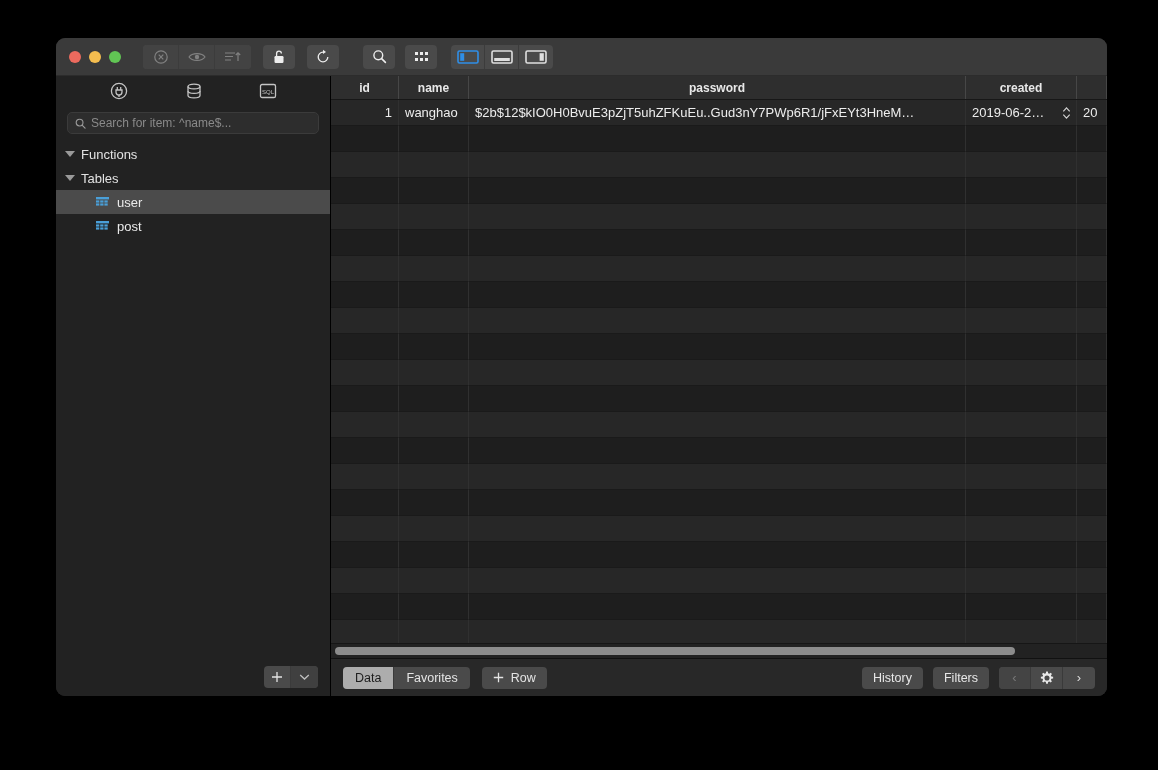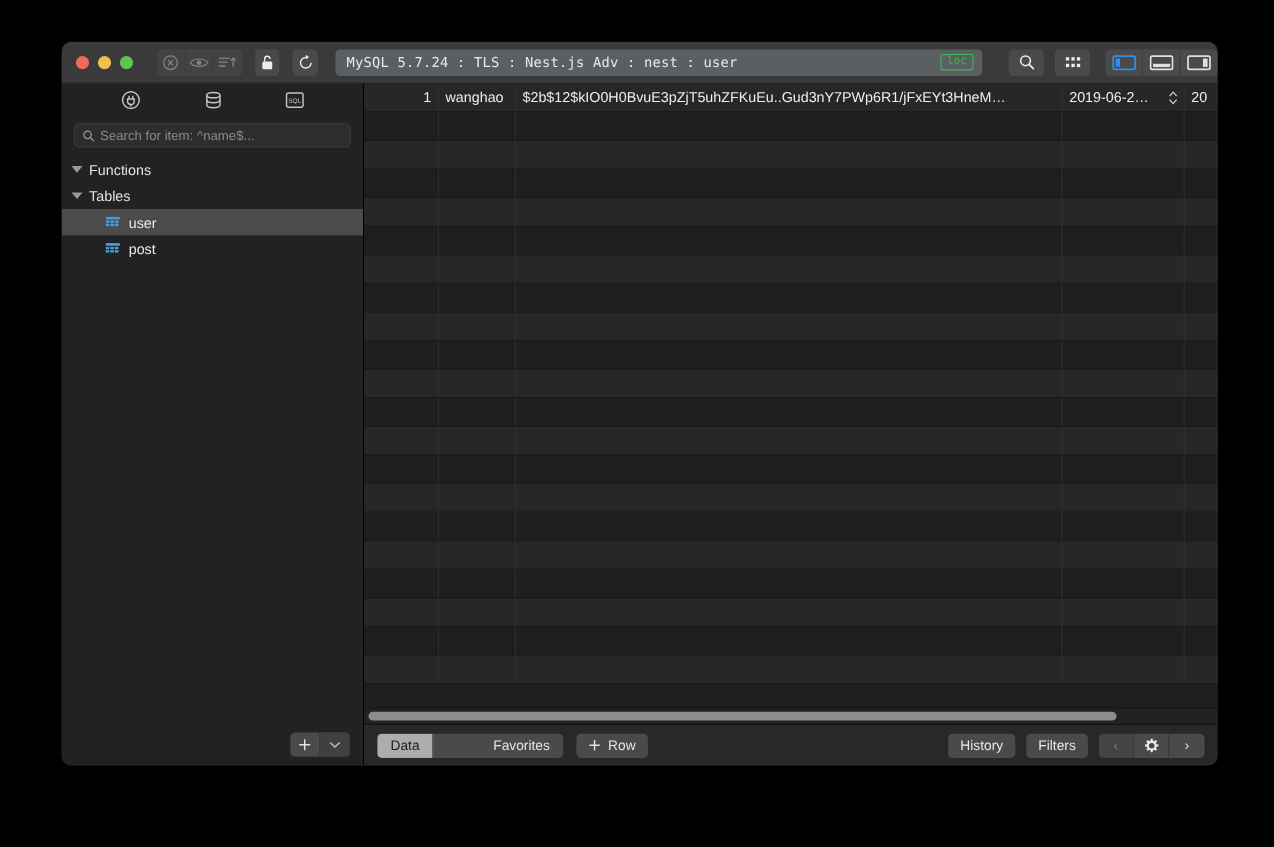--- a/index.html
+++ b/index.html
@@ -268,21 +268,20 @@
     height: 38px;
     background: #282828;
     border-top: 1px solid #111;
     display: flex; align-items: center;
     padding: 0 12px;
     position: relative;
   }
   .seg {
     display: flex; border-radius: 4px; overflow: hidden;
     background: #4a4a4a;
-    gap: 42px;
   }
   .seg-btn {
     padding: 0 12px; height: 22px;
     display: flex; align-items: center;
     font-size: 12.5px; color: #e4e4e4;
     border-right: 1px solid #3a3a3a;
   }
   .seg-btn:last-child { border-right: none; }
   .seg-btn.active { background: #adadad; color: #1d1d1d; }
   .row-btn {
@@ -362,24 +361,20 @@
         </svg>
       </div>
 
       <div class="tb-single">
         <svg width="16" height="16" viewBox="0 0 16 16">
           <path d="M12.8 8 A4.8 4.8 0 1 1 8 3.2" fill="none" stroke="#ededed" stroke-width="1.3"></path>
           <path d="M8 0.8 L8 5 L11 2.9 Z" fill="#ededed"></path>
         </svg>
       </div>
 
-      <div class="title-field">
-        <span class="title-text">MySQL 5.7.24 : TLS : Nest.js Adv : nest : user</span>
-        <span class="loc-badge">loc</span>
-      </div>
 
       <div class="tb-right">
         <div class="tb-sq">
           <svg width="15" height="15" viewBox="0 0 15 15">
             <circle cx="6.3" cy="6.3" r="4.4" fill="none" stroke="#ededed" stroke-width="1.4"></circle>
             <path d="M9.6 9.6 L13.4 13.4" stroke="#ededed" stroke-width="1.6" stroke-linecap="round"></path>
           </svg>
         </div>
         <div class="tb-sq">
           <svg width="15" height="12" viewBox="0 0 15 12">
@@ -502,20 +497,27 @@
               <svg width="11" height="8" viewBox="0 0 11 8">
                 <path d="M1.2 2 L5.5 6 L9.8 2" fill="none" stroke="#bfbfbf" stroke-width="1.3"></path>
               </svg>
             </div>
           </div>
         </div>
       </div>
 
       <div class="main">
 
+        <div class="grid-head">
+          <div class="th" style="width:68px">id</div>
+          <div class="th" style="width:70px">name</div>
+          <div class="th" style="width:497px">password</div>
+          <div class="th" style="width:111px">created</div>
+          <div class="th" style="width:30px"></div>
+        </div>
 
         <div class="grid-rows">
           <div class="row data">
             <div class="td num" style="width:68px">1</div>
             <div class="td" style="width:70px">wanghao</div>
             <div class="td" style="width:497px">$2b$12$kIO0H0BvuE3pZjT5uhZFKuEu..Gud3nY7PWp6R1/jFxEYt3HneM…</div>
             <div class="td created" style="width:111px">
               <span>2019-06-2…</span>
               <span class="stepper">
                 <svg width="9" height="14" viewBox="0 0 9 14">

